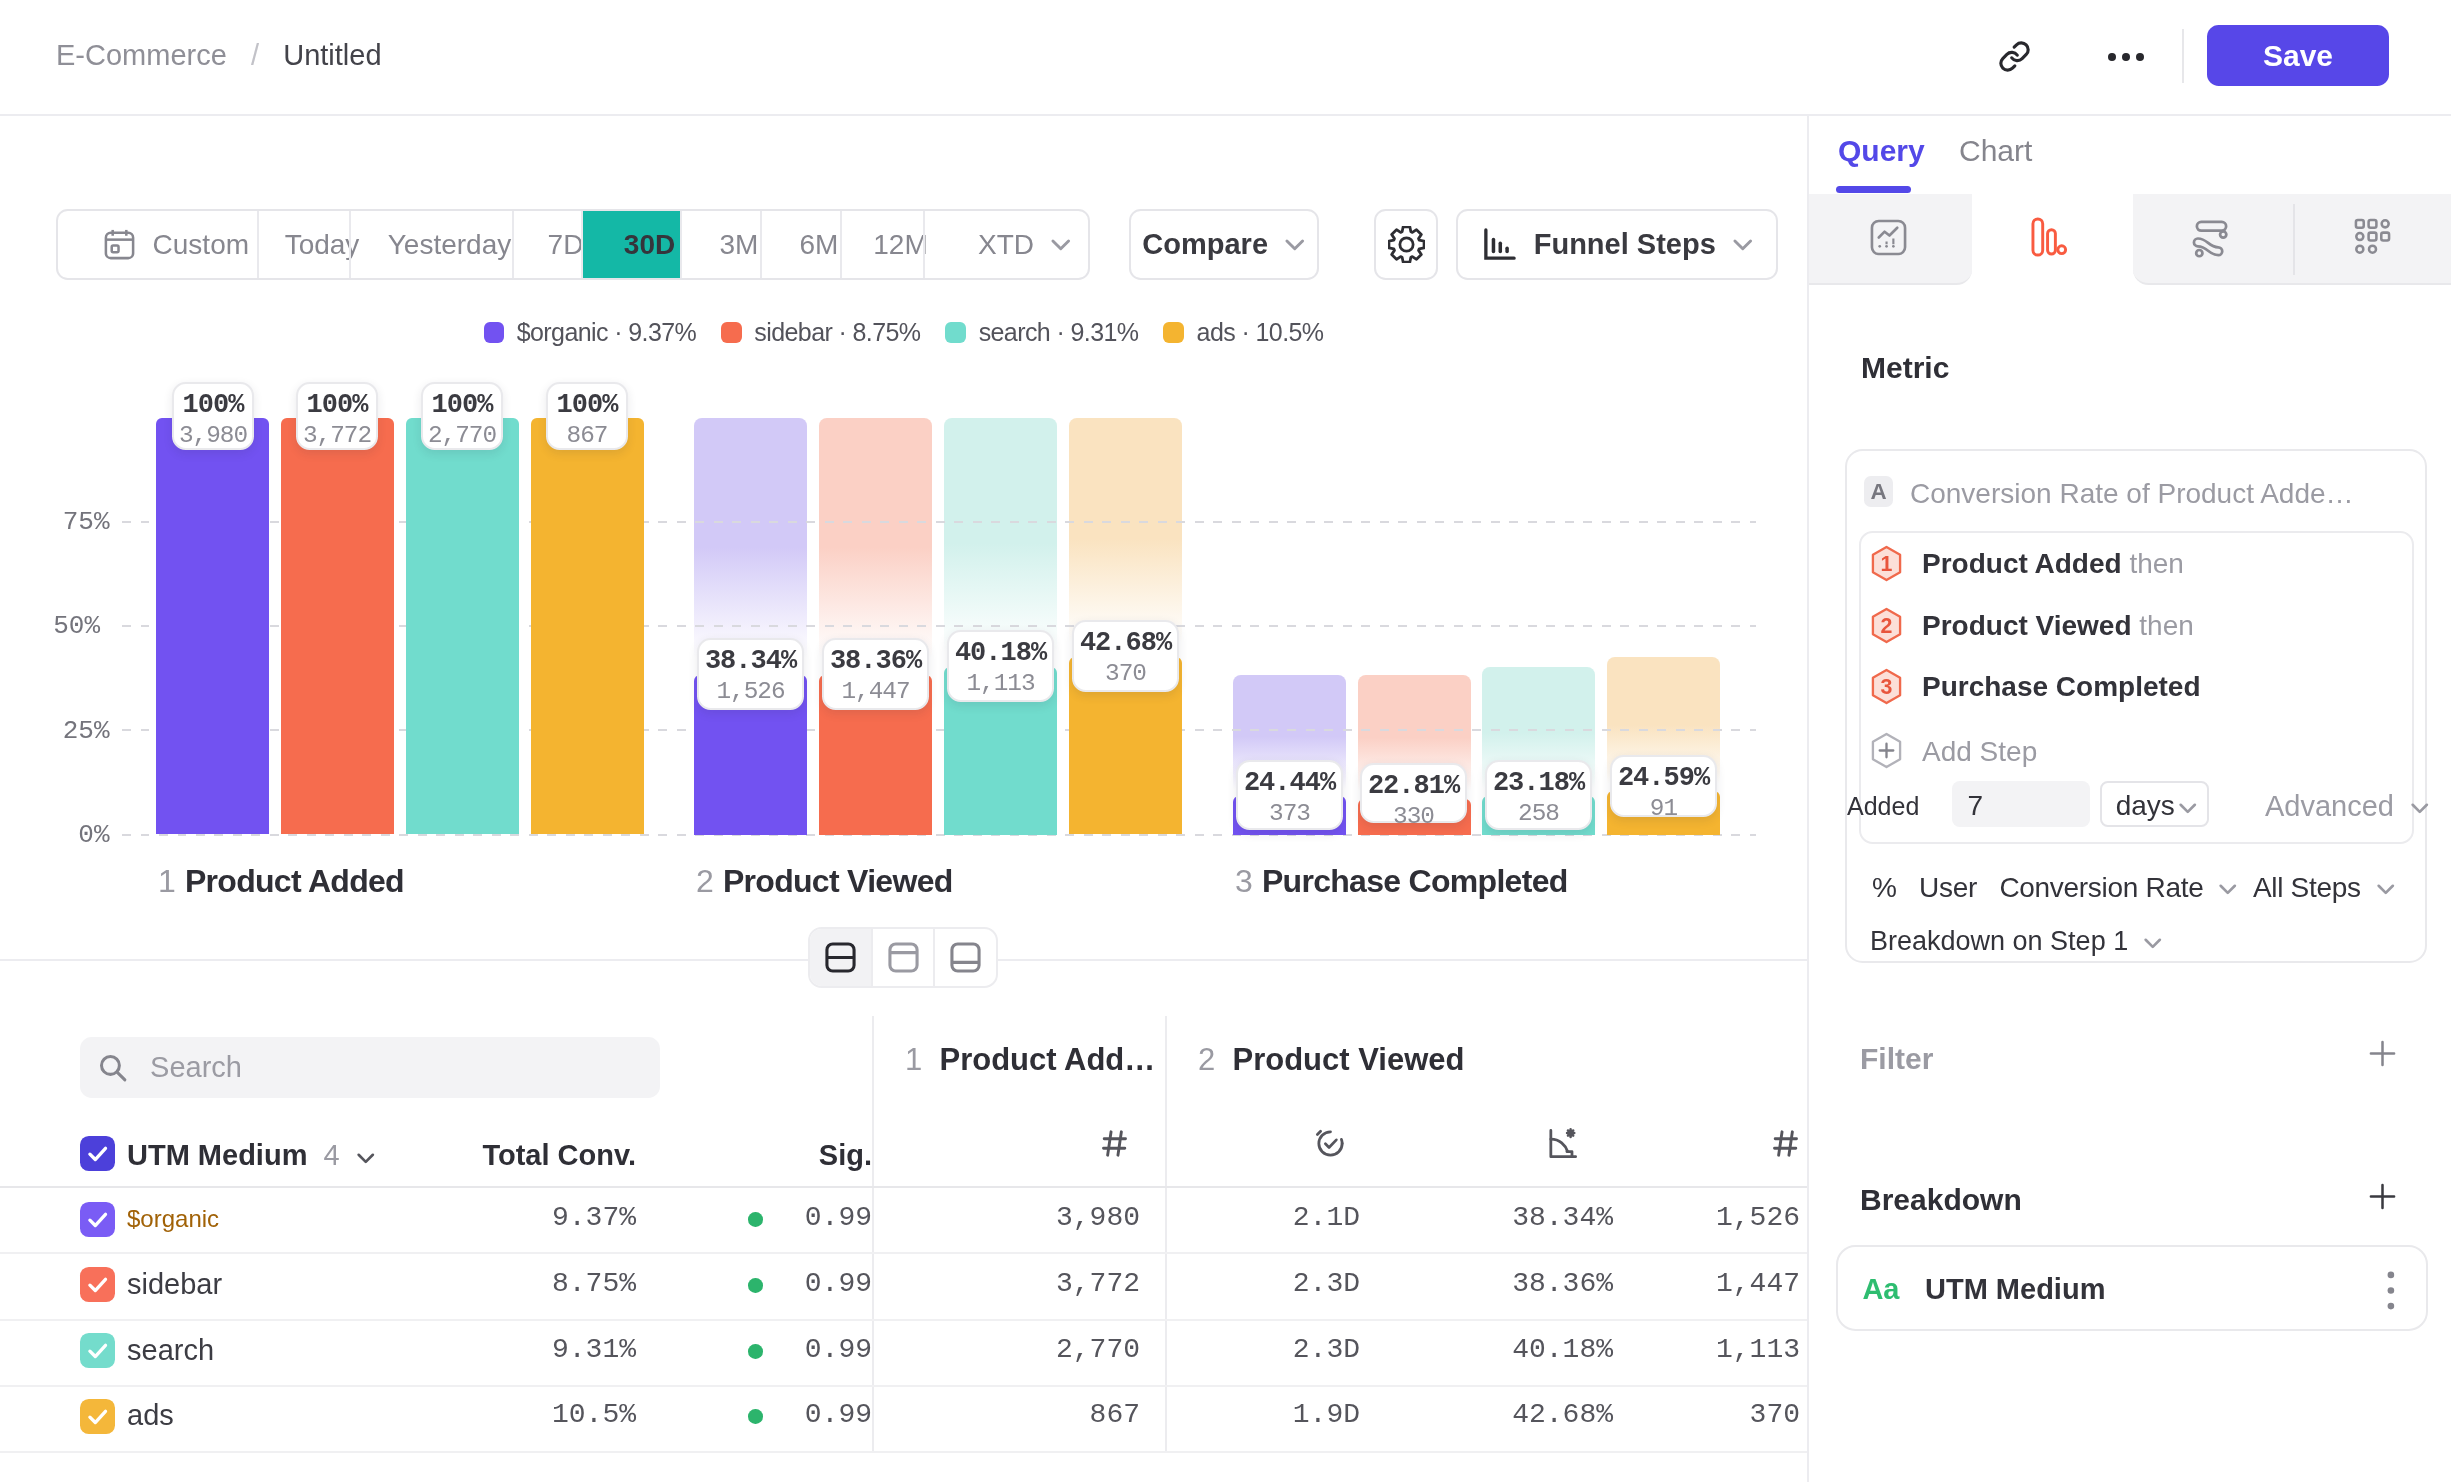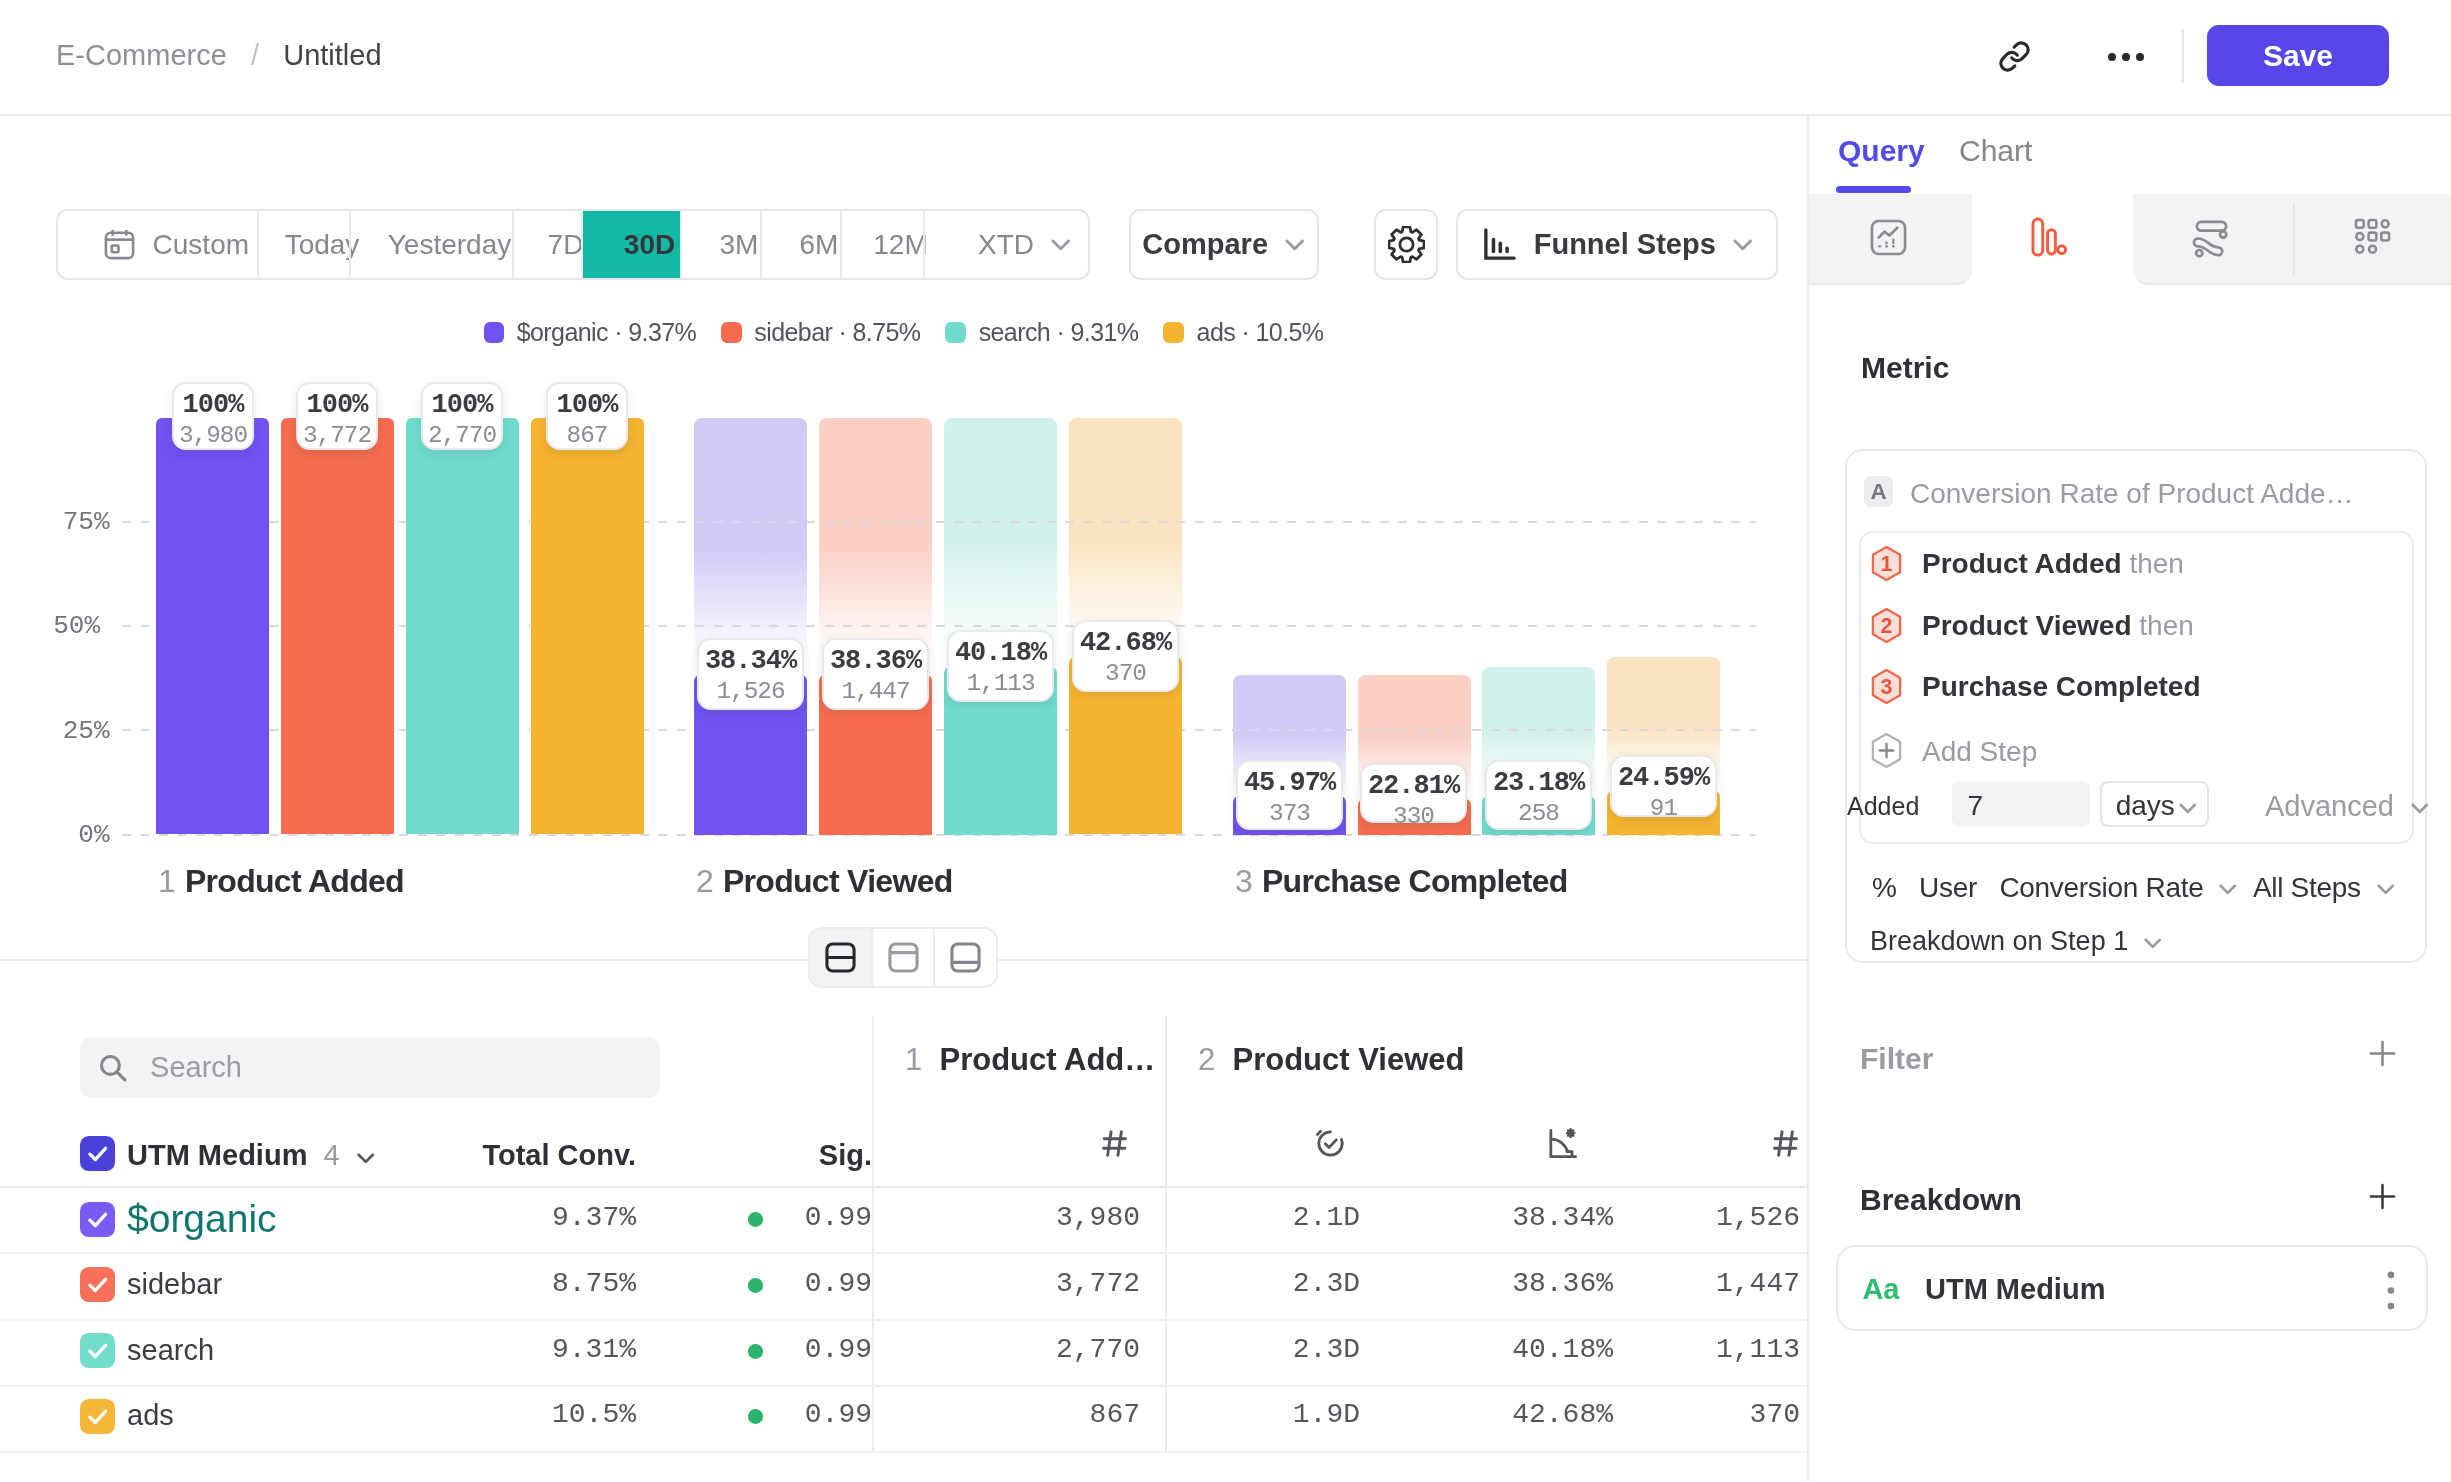--- a/index.html
+++ b/index.html
@@ -147,21 +147,21 @@
   </div>
 <div class="blab" style="left:947px;top:630px;width:107px;height:72px;">
     <div class="p">40.18%</div>
     <div class="c">1,113</div>
   </div>
 <div class="blab" style="left:1072px;top:620px;width:107px;height:72px;">
     <div class="p">42.68%</div>
     <div class="c">370</div>
   </div>
 <div class="blab" style="left:1236px;top:760px;width:107px;height:70px;">
-    <div class="p">45.97%</div>
+    <div class="p">24.44%</div>
     <div class="c">373</div>
   </div>
 <div class="blab" style="left:1360px;top:763px;width:107px;height:60px;">
     <div class="p">22.81%</div>
     <div class="c">330</div>
   </div>
 <div class="blab" style="left:1485px;top:760px;width:107px;height:70px;">
     <div class="p">23.18%</div>
     <div class="c">258</div>
   </div>
@@ -243,21 +243,21 @@
       <path d="M3 3 L11 11 L19 3"></path>
     </svg></div>
 <div class="abs r" style="left:441px;top:1139px;width:195px;font-size:29px;font-weight:700;color:#2f2f36;">Total Conv.</div>
 <div class="abs r" style="left:677px;top:1139px;width:195px;font-size:29px;font-weight:700;color:#2f2f36;">Sig.</div>
 <div class="abs" style="left:0;top:1186px;width:1807px;height:2px;background:#e7e7ea;"></div>
 <div class="chk" style="left:80px;top:1202px;background:#7a5cf5;">
     <svg width="23.4" height="23.4" viewBox="0 0 24 24" fill="none" stroke="#fff" stroke-width="3.4" stroke-linecap="round" stroke-linejoin="round" style="margin:5.9px;">
       <path d="M4 12.5 L9.5 18 L20 6.5"></path>
     </svg>
   </div>
-<div class="abs" style="left:127px;top:1204px;font-size:39px;color:#0f766e;line-height:29px;">$organic</div>
+<div class="abs" style="left:127px;top:1204px;font-size:24px;color:#a16207;line-height:29px;">$organic</div>
 <div class="cell r" style="left:441px;top:1204px;width:195px;">9.37%</div>
 <div class="abs" style="left:748px;top:1212px;width:14.6px;height:14.6px;border-radius:50%;background:#2cb46c;"></div>
 <div class="cell r" style="left:677px;top:1204px;width:195px;">0.99</div>
 <div class="cell r" style="left:945px;top:1204px;width:195px;">3,980</div>
 <div class="cell r" style="left:1165px;top:1204px;width:195px;">2.1D</div>
 <div class="cell r" style="left:1418px;top:1204px;width:195px;">38.34%</div>
 <div class="cell r" style="left:1605px;top:1204px;width:195px;">1,526</div>
 <div class="abs" style="left:0;top:1252px;width:1807px;height:2px;background:#f0f0f2;"></div>
 <div class="chk" style="left:80px;top:1267px;background:#f8705a;">
     <svg width="23.4" height="23.4" viewBox="0 0 24 24" fill="none" stroke="#fff" stroke-width="3.4" stroke-linecap="round" stroke-linejoin="round" style="margin:5.9px;">

